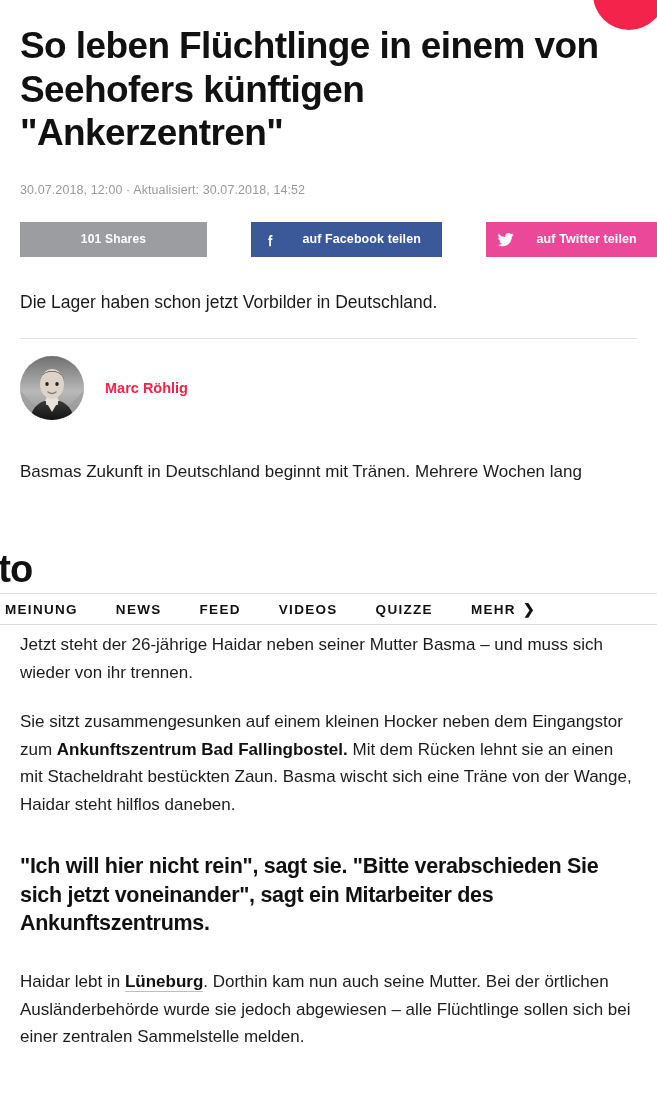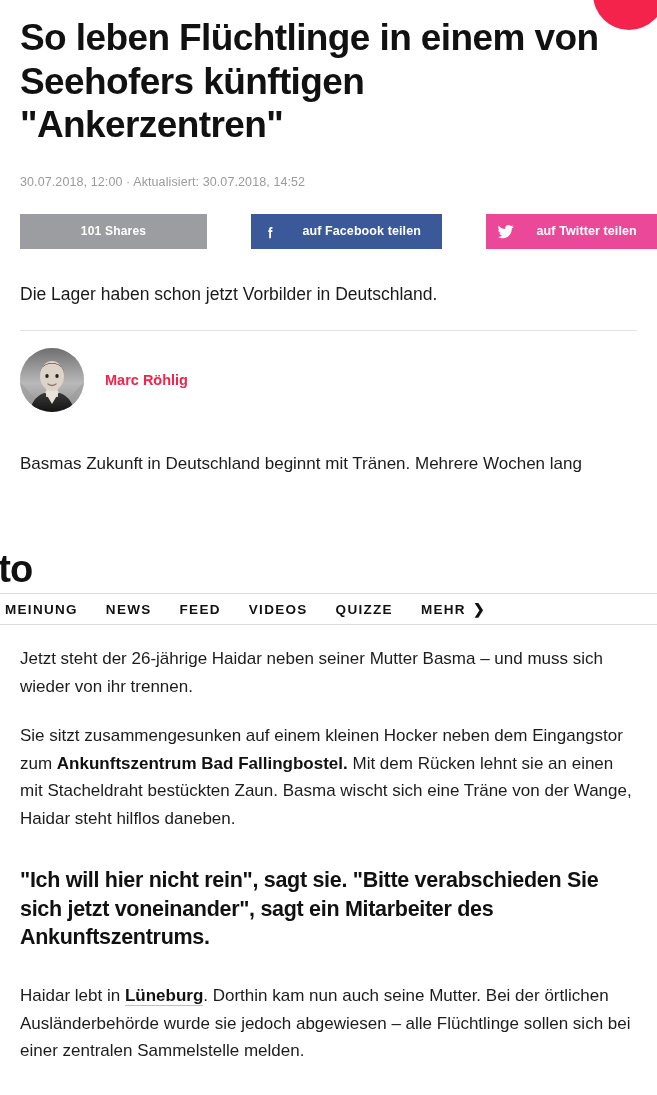--- a/index.html
+++ b/index.html
@@ -40,21 +40,21 @@
     margin: 12px 0 0 0;
     font-size: 13px;
     font-weight: 700;
     letter-spacing: 1.4px;
     color: #f4234b;
     text-transform: uppercase;
     line-height: 1.2;
   }
 
   .headline {
-    margin: 16px 0 0 0;
+    margin: 24px 0 0 0;
     font-size: 37px;
     line-height: 1.18;
     font-weight: 700;
     letter-spacing: -0.6px;
     color: #111111;
   }
 
   .timestamp {
     margin: 28px 0 0 0;
     font-size: 12.5px;
@@ -202,21 +202,21 @@
     color: #111111;
     margin-left: -44px;
     line-height: 1;
   }
   .navbar {
     border-top: 1px solid #dcdcdc;
     border-bottom: 1px solid #dcdcdc;
     height: 32px;
     display: flex;
     align-items: center;
-    gap: 28px;
+    gap: 38px;
     padding-left: 5px;
     overflow: hidden;
   }
   .nav-item {
     font-size: 13.5px;
     font-weight: 700;
     letter-spacing: 1.3px;
     color: #111111;
     white-space: nowrap;
     cursor: pointer;
@@ -320,21 +320,21 @@
     <span class="nav-item">
         <span>QUIZZE</span>
       </span>
     <span class="nav-item">
       <span>MEHR</span>
       <span class="chev">❯</span>
     </span>
   </nav>
 </div>
 
-<div class="article" style="position:absolute; top:645px; left:0; width:657px;">
+<div class="article" style="position:absolute; top:631px; left:0; width:657px;">
   <p class="body-p">Jetzt steht der 26-jährige Haidar neben seiner Mutter Basma – und muss sich wieder von ihr trennen.</p>
 
   <p class="body-p para-gap"><span>Sie sitzt zusammengesunken auf einem kleinen Hocker neben dem Eingangstor zum </span><strong>Ankunftszentrum Bad Fallingbostel.</strong><span> Mit dem Rücken lehnt sie an einen mit Stacheldraht bestückten Zaun. Basma wischt sich eine Träne von der Wange, Haidar steht hilflos daneben.</span></p>
 
   <p class="pullquote">"Ich will hier nicht rein", sagt sie. "Bitte verabschieden Sie sich jetzt voneinander", sagt ein Mitarbeiter des Ankunftszentrums.</p>
 
   <p class="body-p" style="margin-top:30px"><span>Haidar lebt in </span><a class="inline-link" href="#">Lüneburg</a><span>. Dorthin kam nun auch seine Mutter. Bei der örtlichen Ausländerbehörde wurde sie jedoch abgewiesen – alle Flüchtlinge sollen sich bei einer zentralen Sammelstelle melden.</span></p>
 </div>
 
 </body></html>

